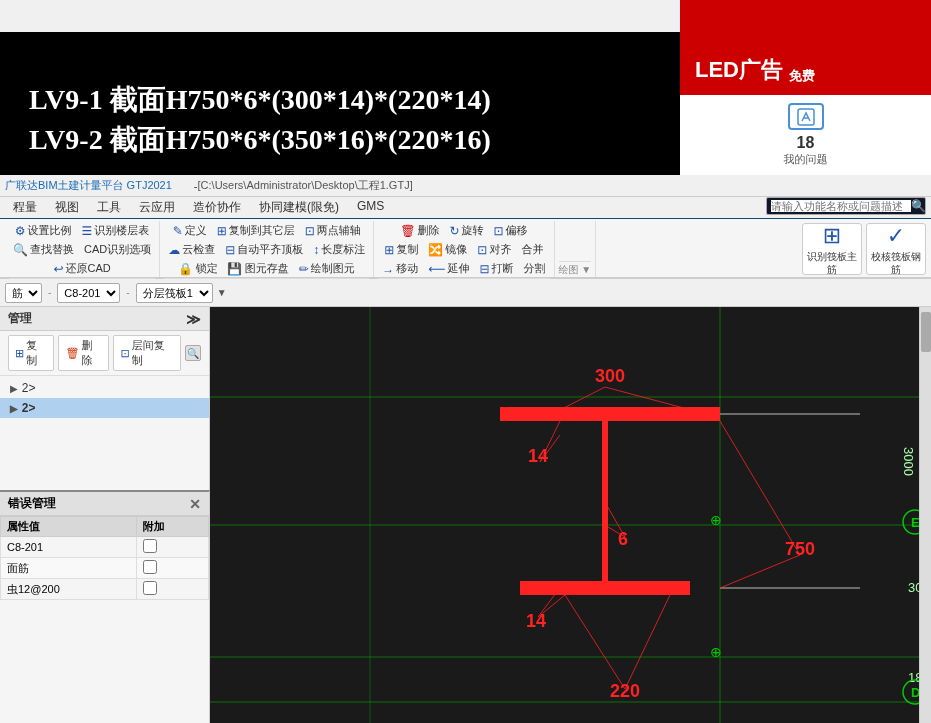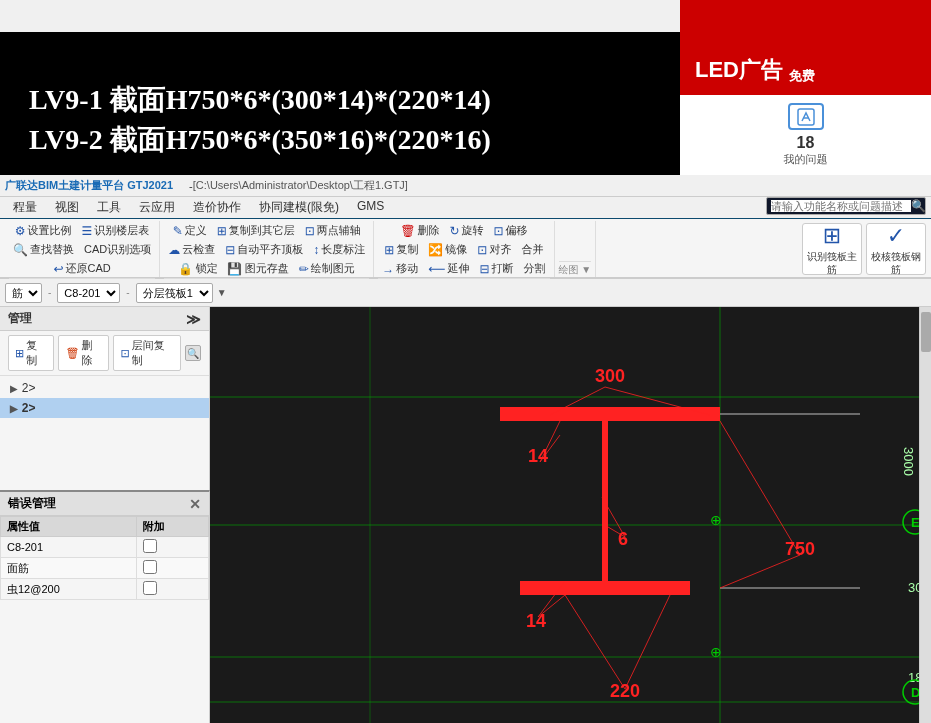--- a/index.html
+++ b/index.html
@@ -36,21 +36,21 @@
     }
     #right-ad .ad-count { font-size: 16px; color: #333; font-weight: bold; }
     #right-ad .ad-label { font-size: 11px; color: #555; }
 
     
     #titlebar {
       position: absolute; top: 175px; left: 0; width: 931px; height: 22px;
       background: #f0f0f0; border-bottom: 1px solid #ccc;
       display: flex; align-items: center; padding: 0 5px; font-size: 11px; color: #333;
     }
-    #titlebar .app-name { font-weight: bold; margin-right: 16px; color: #1a6bb5; }
+    #titlebar .app-name { font-weight: normal; margin-right: 22px; color: #1a6bb5; }
     #titlebar .file-path { color: #555; }
 
     
     #menubar {
       position: absolute; top: 197px; left: 0; width: 931px; height: 22px;
       background: #f0f0f0; border-bottom: 1px solid #0c4a6e;
       display: flex; align-items: flex-start; padding: 0 5px; gap: 2px;
     }
     #menubar .menu-item {
       padding: 2px 8px; cursor: pointer; font-size: 12px; color: #333;

